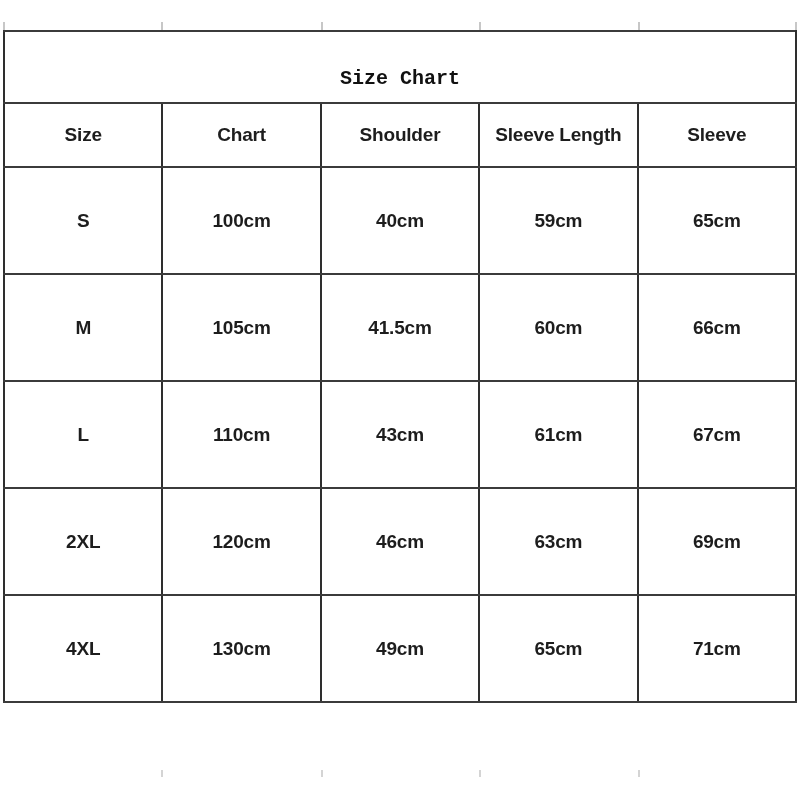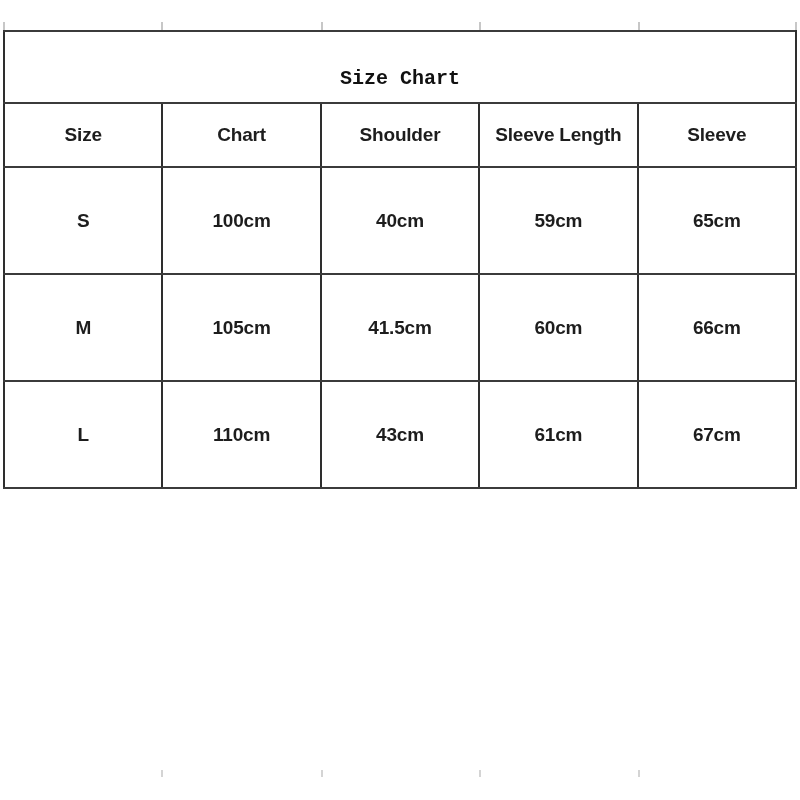--- a/index.html
+++ b/index.html
@@ -128,15 +128,29 @@
           <td>60cm</td>
           <td>66cm</td>
         </tr>
         <tr>
           <td>L</td>
           <td>110cm</td>
           <td>43cm</td>
           <td>61cm</td>
           <td>67cm</td>
         </tr>
+        <tr>
+          <td>2XL</td>
+          <td>120cm</td>
+          <td>46cm</td>
+          <td>63cm</td>
+          <td>69cm</td>
+        </tr>
+        <tr>
+          <td>4XL</td>
+          <td>130cm</td>
+          <td>49cm</td>
+          <td>65cm</td>
+          <td>71cm</td>
+        </tr>
       </tbody>
   </table>
 </div>
 
 </body></html>

